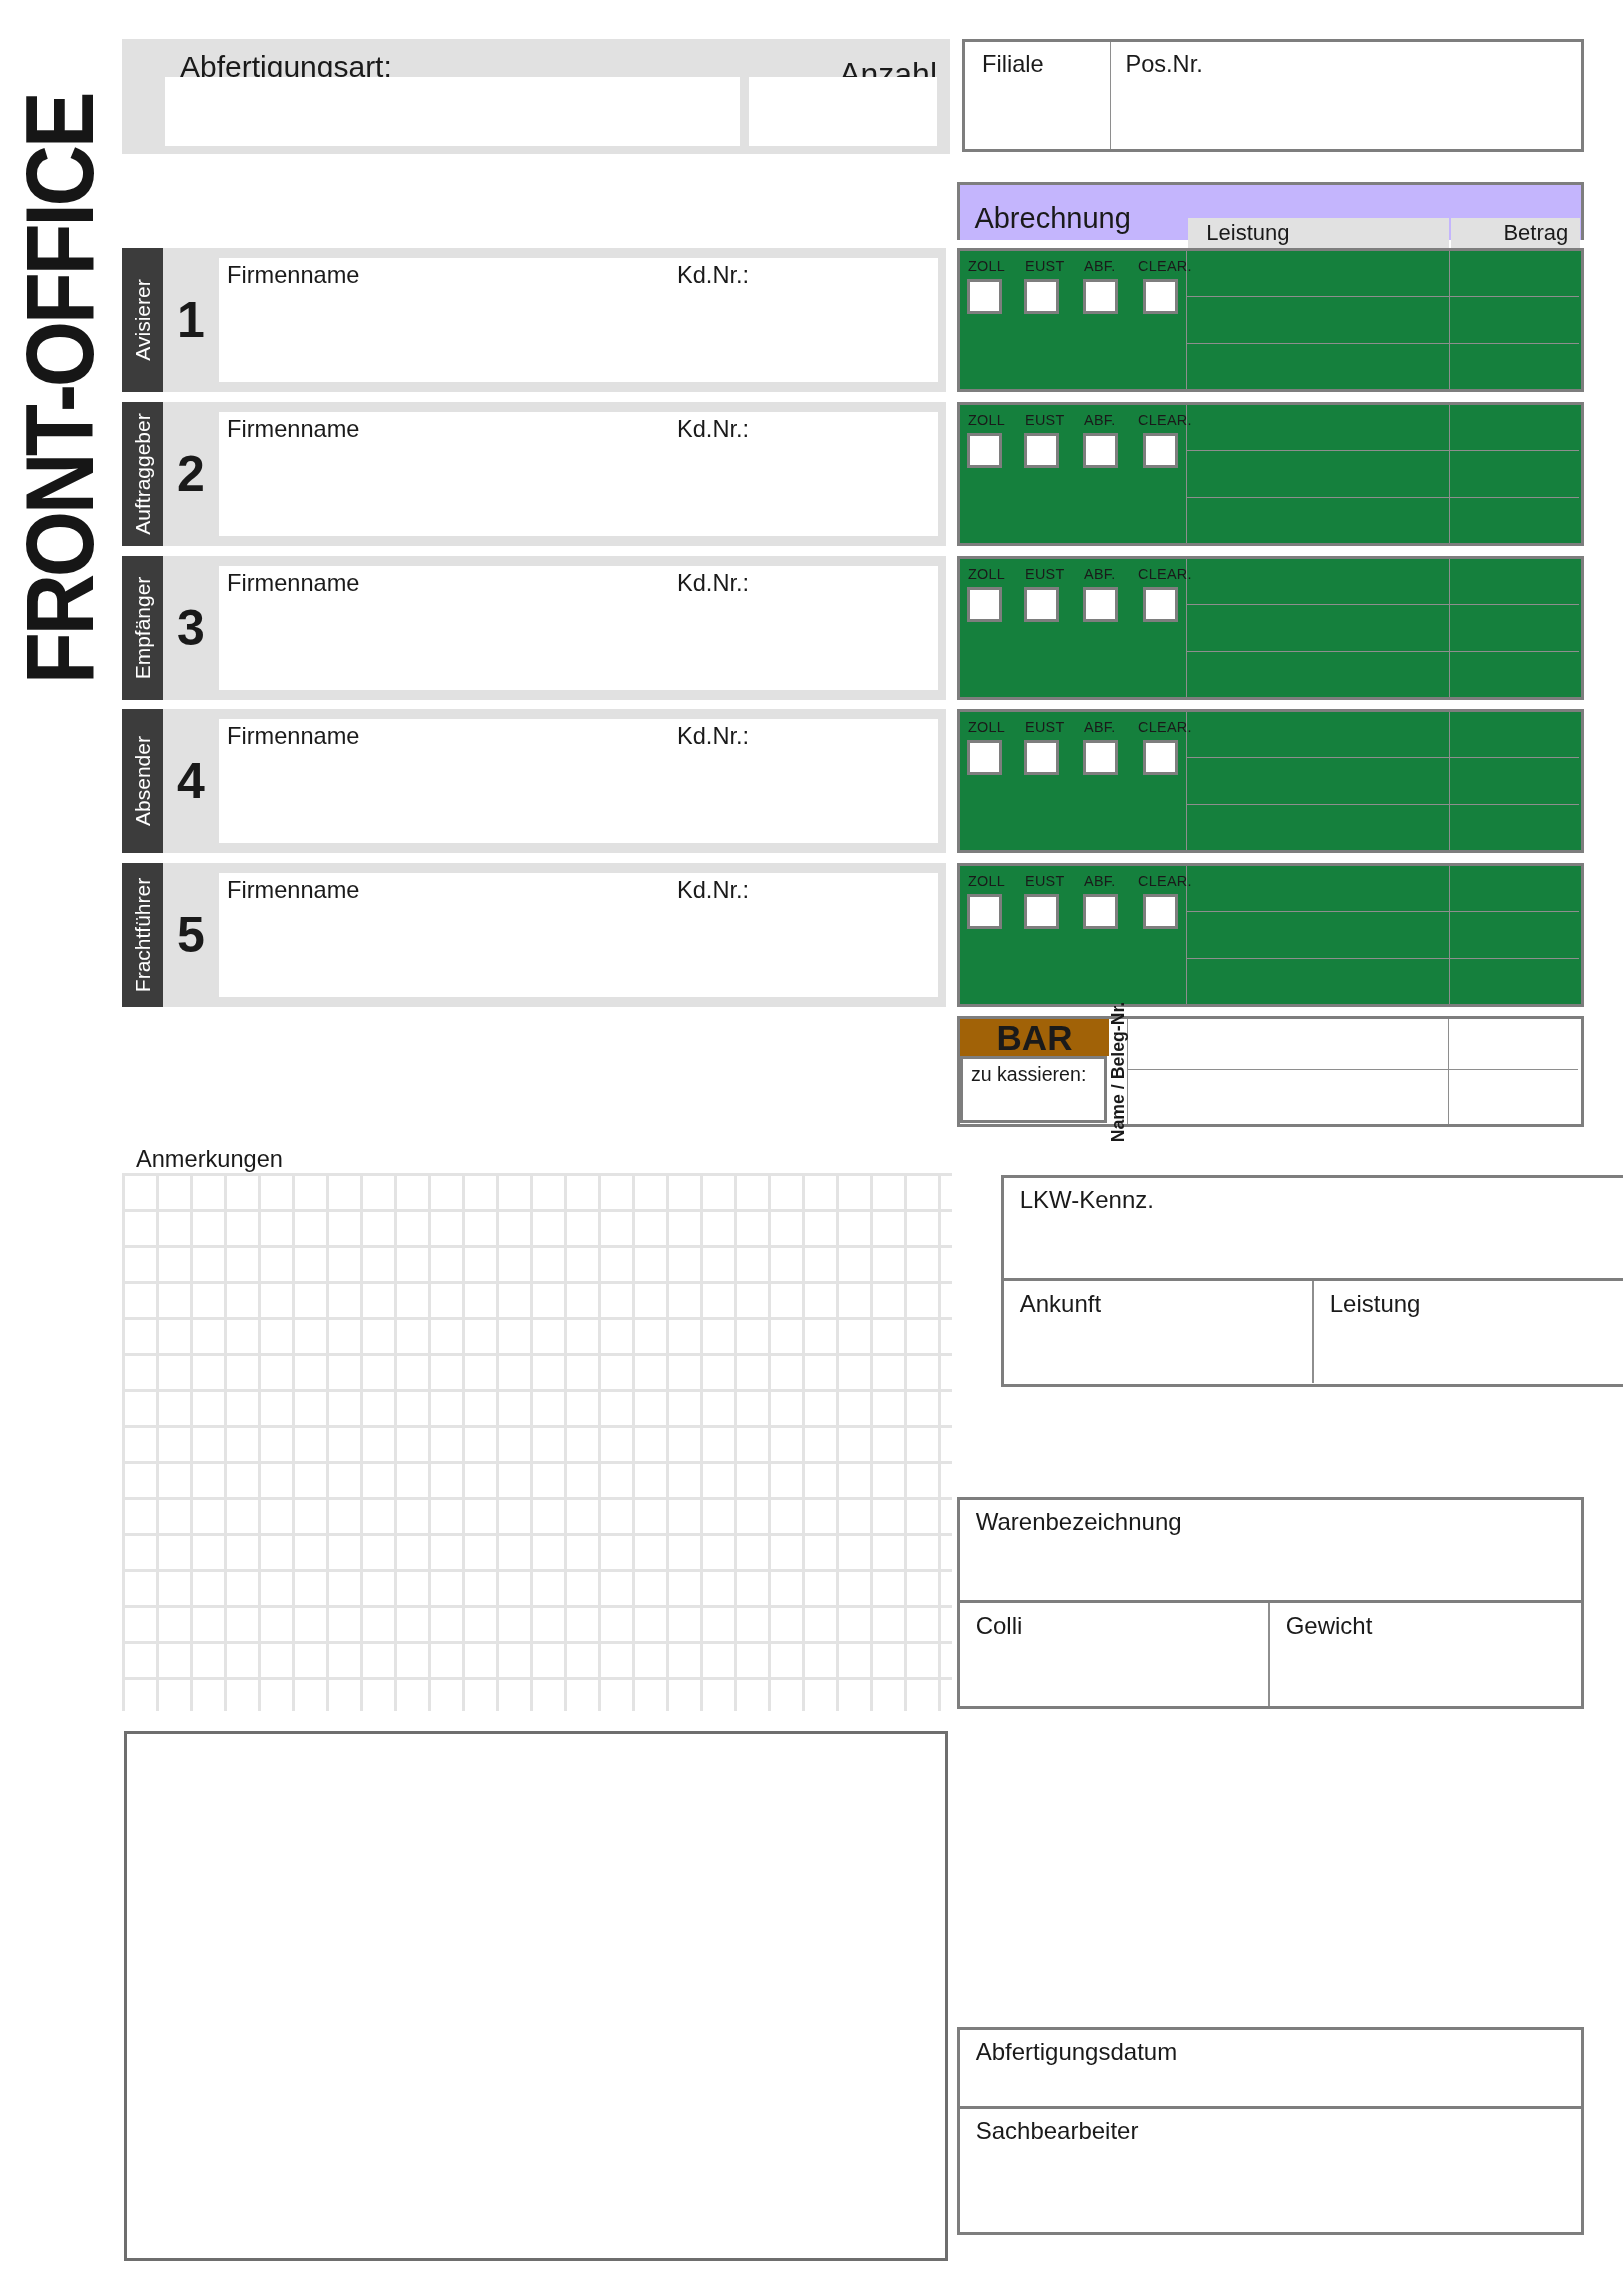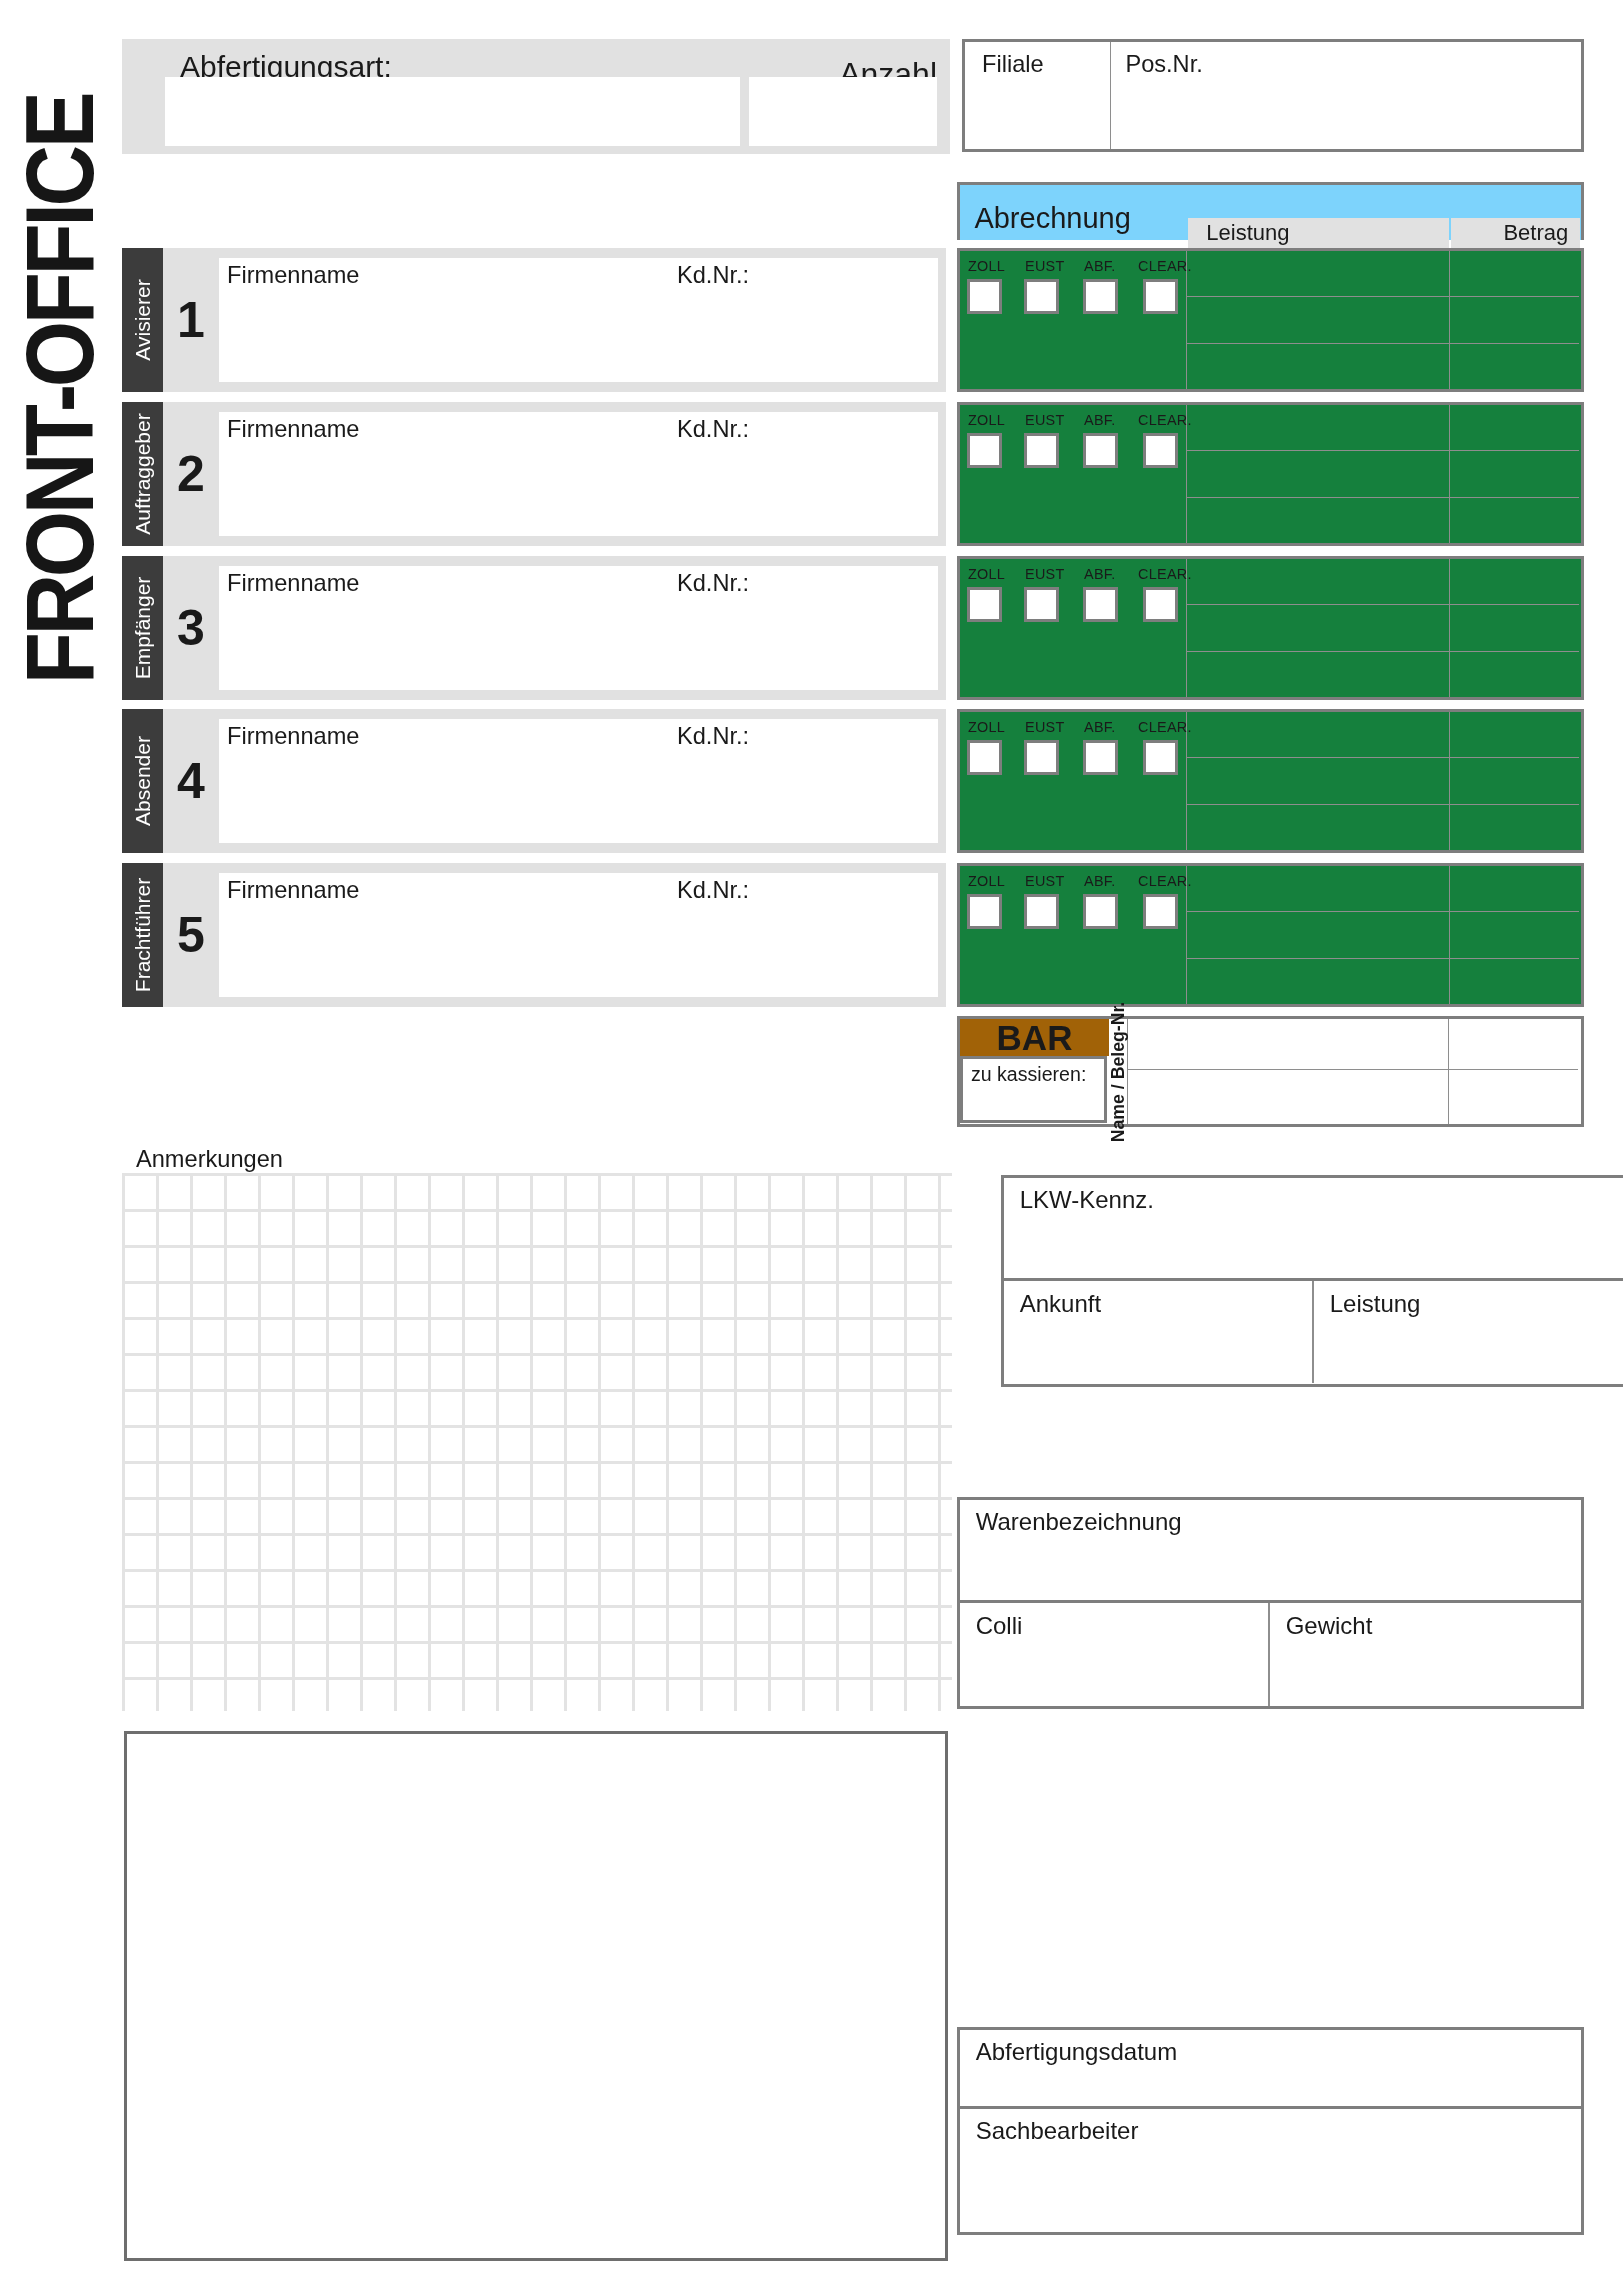--- a/index.html
+++ b/index.html
@@ -25,21 +25,21 @@
   .top-input1{position:absolute;left:43px;top:38px;width:575px;height:69px;background:#fff;}
   .top-input2{position:absolute;left:627px;top:38px;width:188px;height:69px;background:#fff;}
 
   
   .filiale-box{left:962px;top:39px;width:622px;height:113px;border:3.3px solid #7e7e7e;
     box-sizing:border-box;background:#fff;display:flex;}
   .filiale-cell{width:146px;border-right:1.3px solid #8e8e8e;padding:9.2px 0 0 17px;font-size:23.6px;box-sizing:border-box;}
   .posnr-cell{flex:1;padding:9.2px 0 0 14.4px;font-size:23.6px;}
 
   
-  .abr-panel{left:957px;top:182px;width:627px;height:58px;background:#7dd3fc;
+  .abr-panel{left:957px;top:182px;width:627px;height:58px;background:#c4b5fd;
     border:3.3px solid #7e7e7e;border-bottom:none;box-sizing:border-box;}
   .abr-title{position:absolute;left:14.4px;top:17px;font-size:29px;}
   .abr-leistung{position:absolute;left:228px;top:33px;width:261px;height:30px;background:#e1e1e1;
     font-size:22px;display:flex;align-items:center;padding-left:18.3px;box-sizing:border-box;}
   .abr-betrag{position:absolute;left:491px;top:33px;width:129px;height:30px;background:#e1e1e1;
     font-size:22px;display:flex;align-items:center;justify-content:flex-end;padding-right:11.8px;box-sizing:border-box;}
 
   
   .party-row{position:absolute;left:0;width:1623px;height:144px;}
   .row-left{position:absolute;left:122px;top:0;width:824px;height:144px;background:#e1e1e1;}

